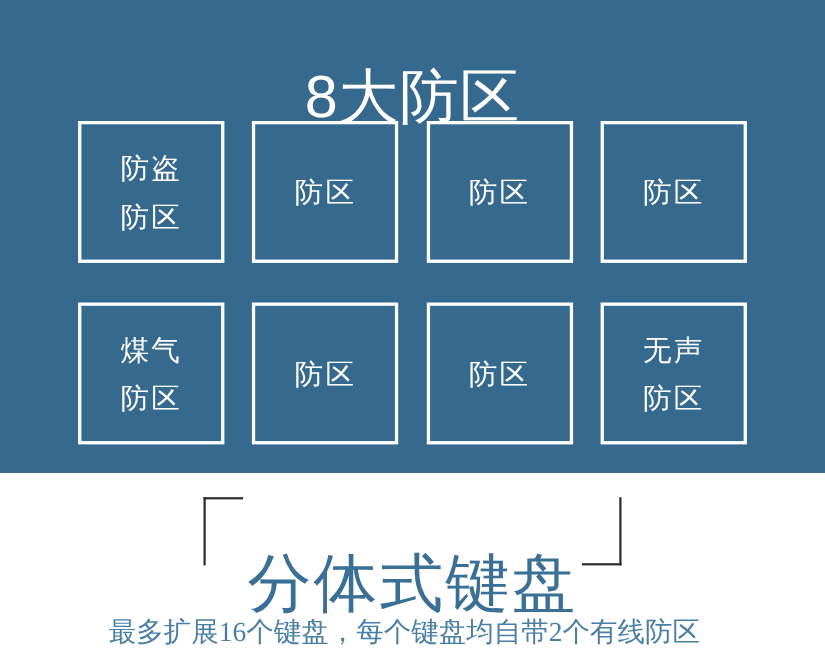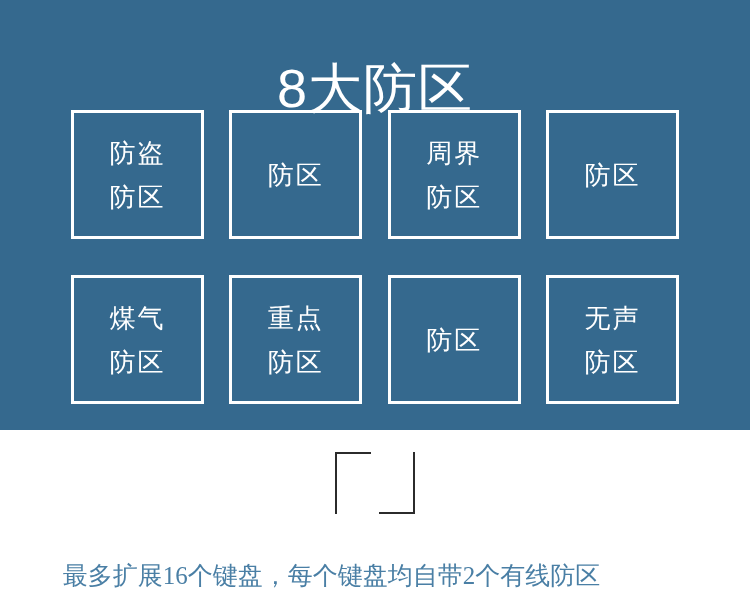--- a/index.html
+++ b/index.html
@@ -140,20 +140,21 @@
     left: 0;
     top: 104px;
     width: 663px;
     text-align: center;
     color: #4A7FA5;
     font-family: "Liberation Serif", serif;
     font-size: 25px;
     line-height: 34px;
     white-space: nowrap;
     font-weight: 400;
+    padding-left: 36px;
   }
 </style>
 </head>
 <body>
 
 <div id="page">
 
   <section class="zones-panel">
 
     <h1 class="panel-title">8大防区</h1>
@@ -165,39 +166,37 @@
         <div class="zone-box">
           <span class="zone-line">防盗</span>
           <span class="zone-line">防区</span>
         </div>
 
         <div class="zone-box">
           <span class="zone-line">防区</span>
         </div>
 
         <div class="zone-box">
-          <span class="zone-line">周界</span>
           <span class="zone-line">防区</span>
         </div>
 
         <div class="zone-box">
           <span class="zone-line">防区</span>
         </div>
 
       </div>
 
       <div class="zone-row row-2">
 
         <div class="zone-box">
           <span class="zone-line">煤气</span>
           <span class="zone-line">防区</span>
         </div>
 
         <div class="zone-box">
-          <span class="zone-line">重点</span>
           <span class="zone-line">防区</span>
         </div>
 
         <div class="zone-box">
           <span class="zone-line">防区</span>
         </div>
 
         <div class="zone-box">
           <span class="zone-line">无声</span>
           <span class="zone-line">防区</span>
@@ -205,20 +204,21 @@
 
       </div>
 
     </div>
   </section>
 
   <section class="keypad-panel">
 
     <div class="keypad-heading-wrap">
       <span class="bracket left"></span>
+      <h2 class="keypad-heading">分体式键盘</h2>
       <span class="bracket right"></span>
     </div>
 
     <p class="keypad-sub">最多扩展16个键盘，每个键盘均自带2个有线防区</p>
 
   </section>
 
 </div>
 
 </body></html>

